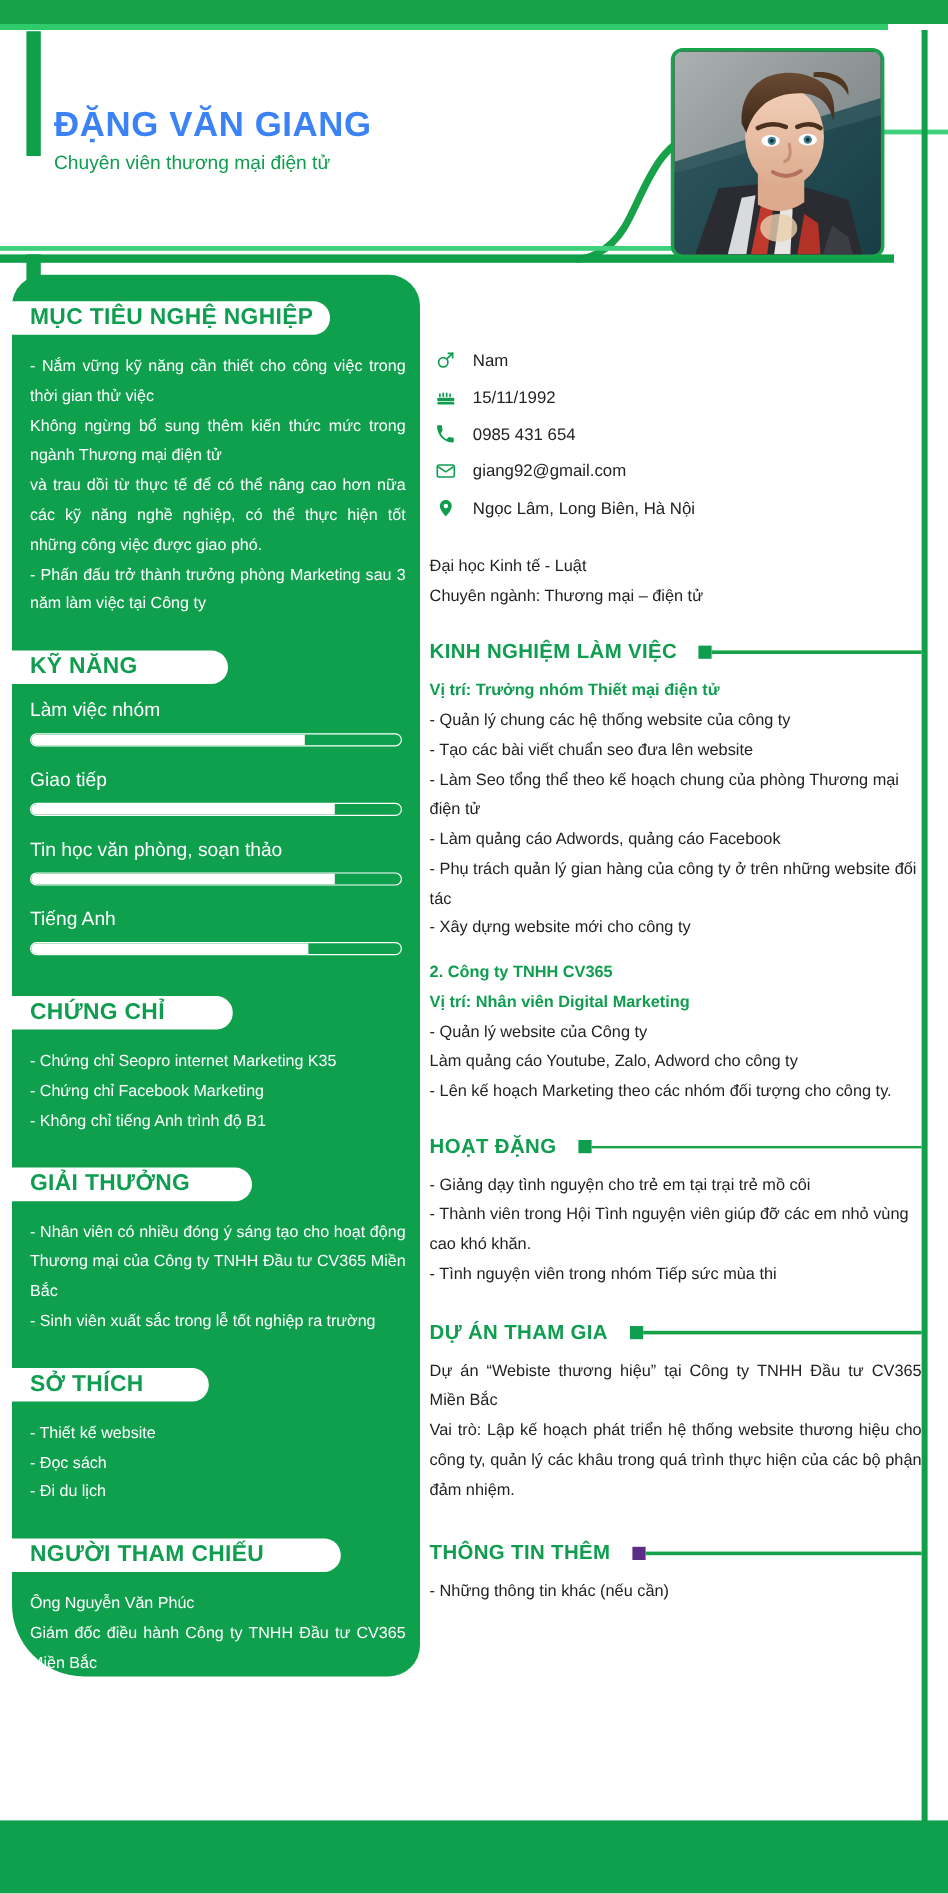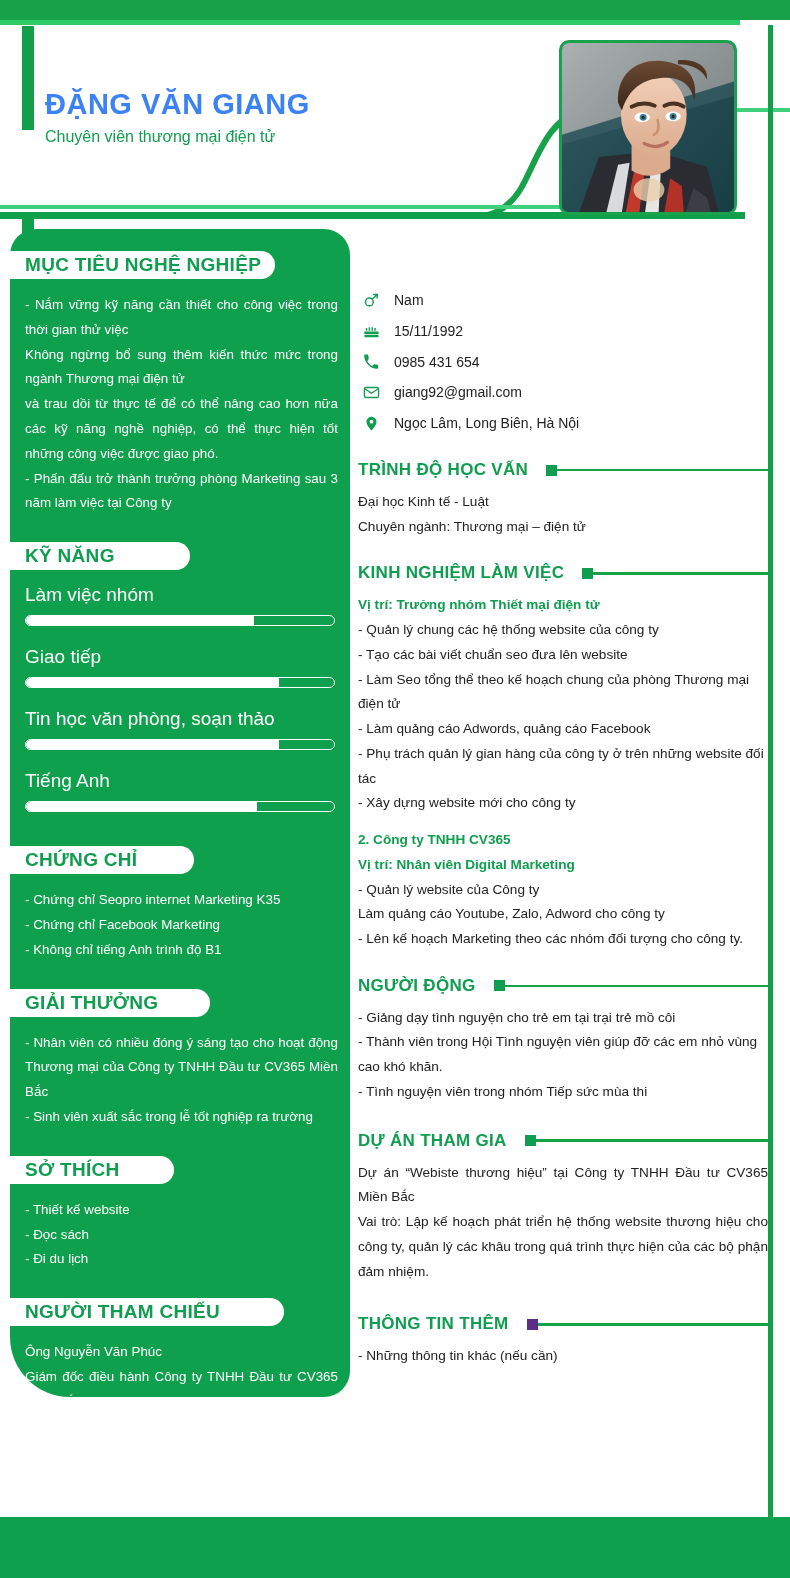--- a/index.html
+++ b/index.html
@@ -56,21 +56,21 @@
   .sec-pill.w4 { width: 200px; }
   .sec-pill.w5 { width: 164px; }
   .sec-pill.w6 { width: 274px; }
   .lc-body { color: #ffffff; font-size: 13.4px; line-height: 1.85; padding: 0 12px 0 15px; }
   .lc-body.just { text-align: justify; }
   .lc-gap-sm { height: 14px; }
   .lc-gap-md { height: 26px; }
   .lc-gap-lg { height: 34px; }
 
   .skill { padding: 0 15px 0 15px; }
-  .skill-name { color: #ffffff; font-size: 19px; margin-bottom: 9px; }
+  .skill-name { color: #ffffff; font-size: 16px; margin-bottom: 9px; }
   .bar-outer {
     height: 11px; border: 1.6px solid #ffffff; border-radius: 7px;
     background: transparent; overflow: hidden;
   }
   .bar-fill { height: 100%; background: #ffffff; border-radius: 6px 0 0 6px; }
   .skill-gap { height: 20px; }
 
   
   .right-col { position: absolute; left: 358px; top: 292px; width: 410px; }
   .contact-row { display: flex; align-items: flex-start; margin-bottom: 14px; }
@@ -311,25 +311,20 @@
         <span class="contact-icon">
           <svg width="15" height="17" viewBox="0 0 24 24" fill="#0f9d4f">
             <path d="M12 1C7.6 1 4 4.6 4 9c0 6 8 14 8 14s8-8 8-14c0-4.4-3.6-8-8-8zm0 11a3 3 0 110-6 3 3 0 010 6z"></path>
           </svg>
         </span>
         <span class="contact-text">Ngọc Lâm, Long Biên, Hà Nội</span>
       </div>
     </div>
 
     <div class="rsec" style="margin-top:28px">
-      <div class="rsec-head">
-        <span class="rsec-title">TRÌNH ĐỘ HỌC VẤN</span>
-        <span class="rsec-marker"></span>
-        <span class="rsec-line"></span>
-      </div>
       <div class="rsec-body">
         <div>Đại học Kinh tế - Luật</div>
         <div>Chuyên ngành: Thương mại – điện tử</div>
       </div>
     </div>
 
     <div class="rsec" style="margin-top:24px">
       <div class="rsec-head">
         <span class="rsec-title">KINH NGHIỆM LÀM VIỆC</span>
         <span class="rsec-marker"></span>
@@ -347,21 +342,21 @@
         <div class="bold-green">2. Công ty TNHH CV365</div>
         <div class="bold-green">Vị trí: Nhân viên Digital Marketing</div>
         <div style="white-space:pre-line">- Quản lý website của Công ty
 Làm quảng cáo Youtube, Zalo, Adword cho công ty
 - Lên kế hoạch Marketing theo các nhóm đối tượng cho công ty.</div>
       </div>
     </div>
 
     <div class="rsec" style="margin-top:24px">
       <div class="rsec-head">
-        <span class="rsec-title">NGƯỜI ĐỘNG</span>
+        <span class="rsec-title">HOẠT ĐẶNG</span>
         <span class="rsec-marker"></span>
         <span class="rsec-line"></span>
       </div>
       <div class="rsec-body" style="white-space:pre-line">- Giảng dạy tình nguyện cho trẻ em tại trại trẻ mồ côi
 - Thành viên trong Hội Tình nguyện viên giúp đỡ các em nhỏ vùng cao khó khăn.
 - Tình nguyện viên trong nhóm Tiếp sức mùa thi</div>
     </div>
 
     <div class="rsec" style="margin-top:26px">
       <div class="rsec-head">

